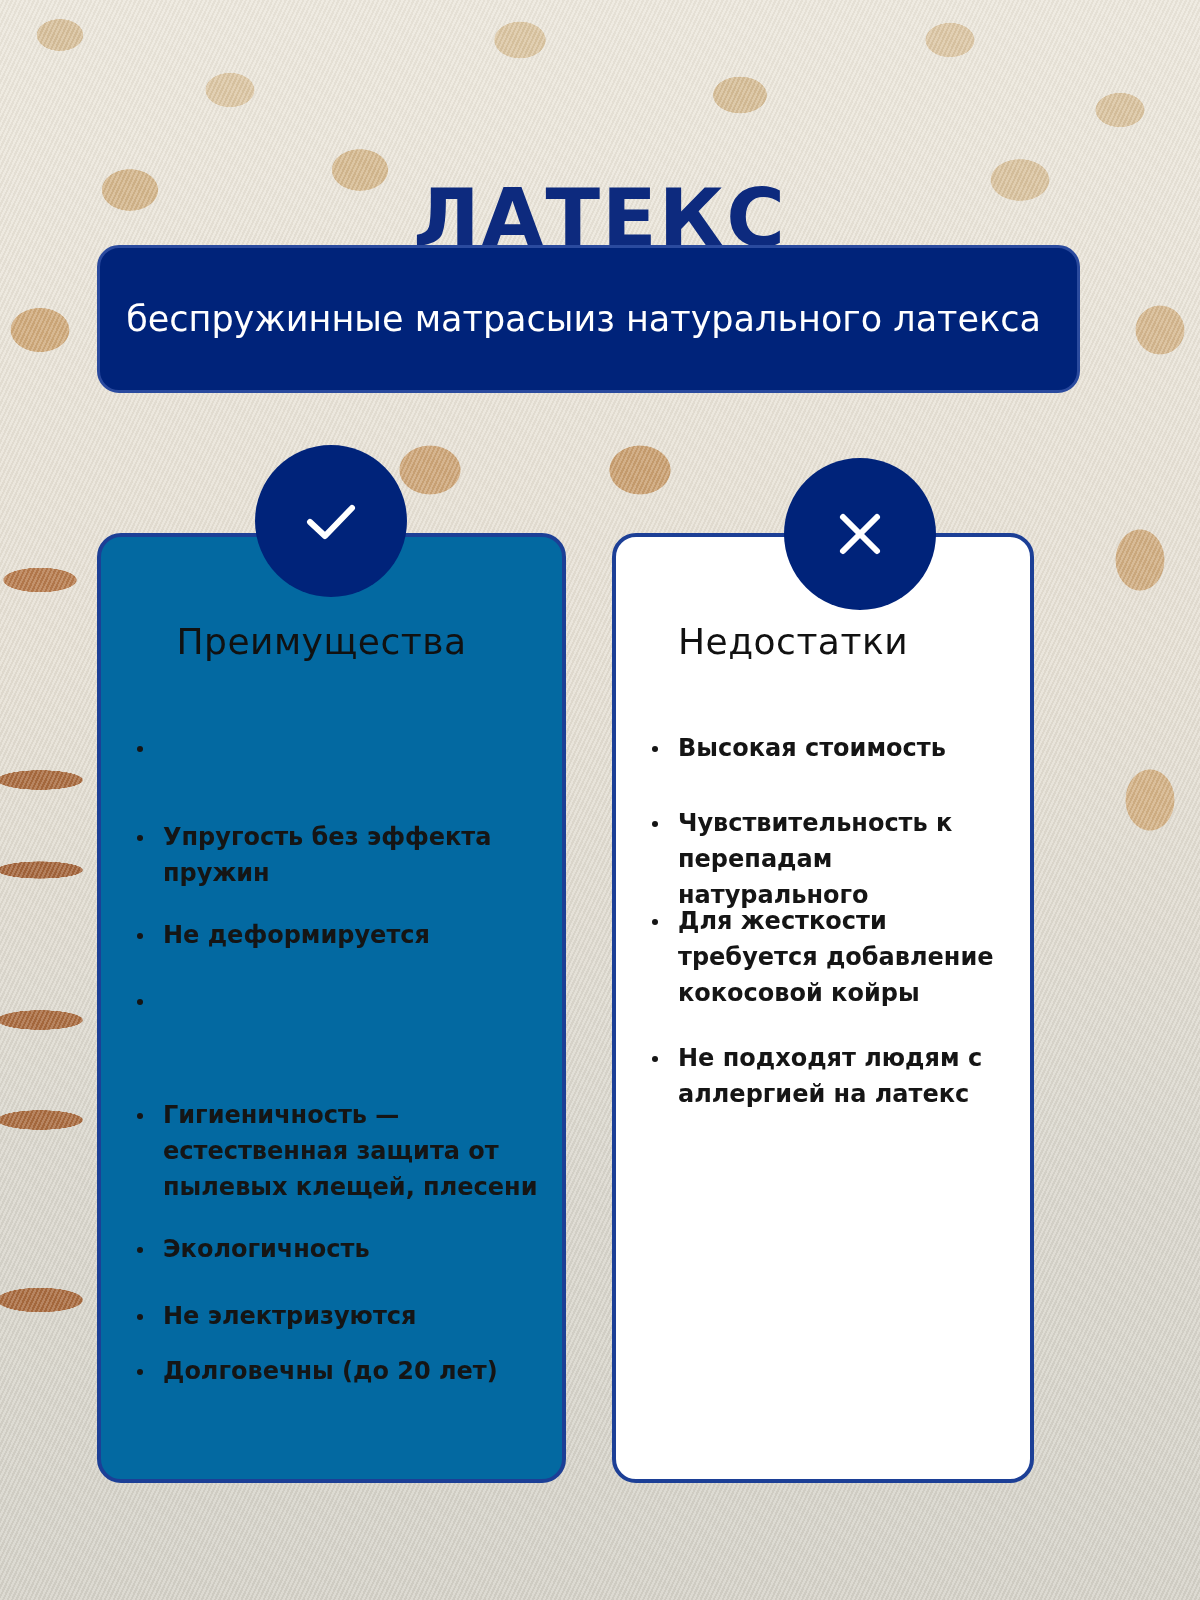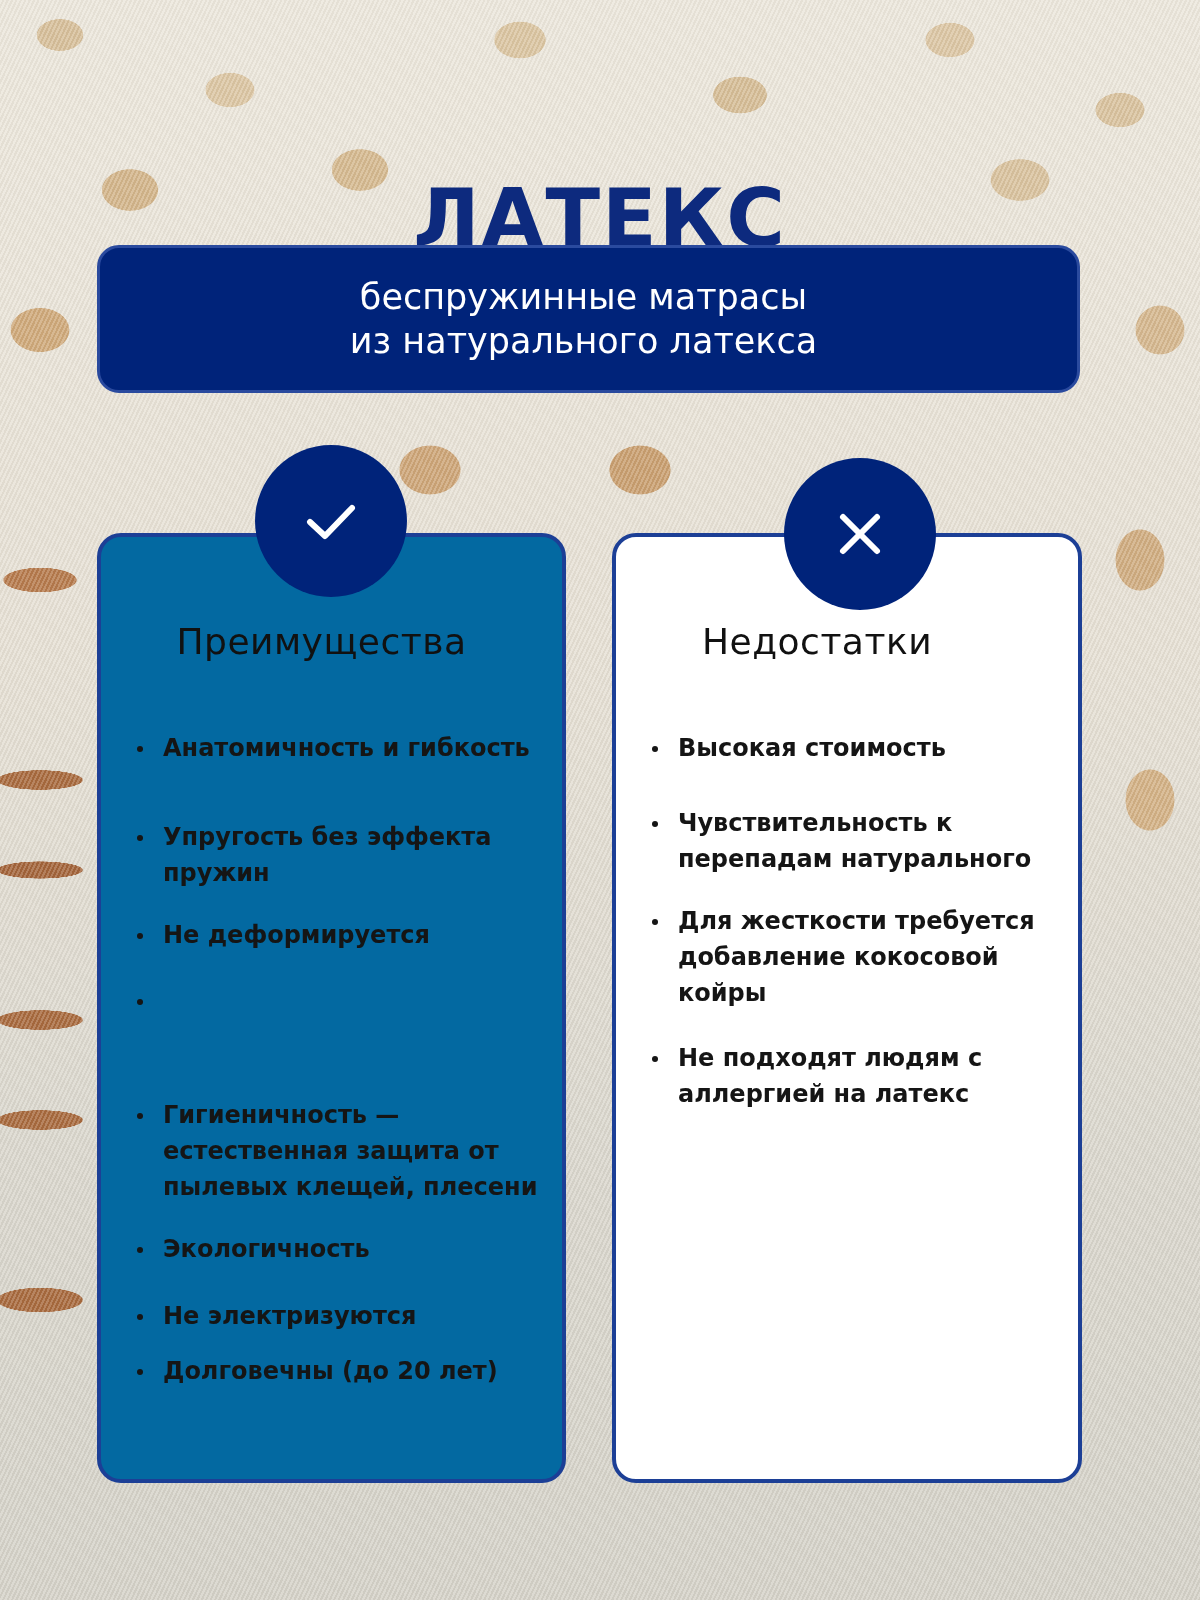--- a/index.html
+++ b/index.html
@@ -44,36 +44,36 @@
     font-weight: bold;
     font-size: 80px;
     letter-spacing: 2px;
     line-height: 90px;
     margin-top: 42px;
   }
   .banner {
     position: absolute; left: 97px; top: 245px; width: 983px; height: 148px;
     border-radius: 22px;
     border: 3px solid #2a4a9e;
-    display: flex; flex-direction: column; align-items: center; justify-content: center;
+    display: flex; flex-direction: row; align-items: center; justify-content: center;
     color: #ffffff;
     font-family: "DejaVu Sans", sans-serif;
     font-size: 35px;
     line-height: 44px;
     text-align: center;
     padding-right: 10px;
   }
   .card {
     position: absolute; top: 533px; height: 950px;
     background: #ffffff;
     border: 4px solid #1c3f96;
     border-radius: 24px;
   }
   .card.left { left: 97px; width: 469px; }
-  .card.right { left: 612px; width: 470px; }
+  .card.right { left: 612px; width: 422px; }
   .badge {
     position: absolute; width: 152px; height: 152px; border-radius: 50%;
     display: flex; align-items: center; justify-content: center;
   }
   .badge.check { left: 255px; top: 445px; }
   .badge.cross { left: 784px; top: 458px; }
   .card-heading {
     position: absolute; top: 84px; left: 0; width: 100%;
     text-align: center;
     font-family: "DejaVu Sans", sans-serif;
@@ -109,21 +109,21 @@
 <h1 class="title" style="color: rgb(13, 42, 126);">ЛАТЕКС</h1>
 
 <div class="banner" style="background: rgb(0, 35, 122);">
   <span>беспружинные матрасы</span>
   <span>из натурального латекса</span>
 </div>
 
 <div class="card left" style="border-color: rgb(28, 63, 150); background: #0369a1;">
   <div class="card-heading">Преимущества</div>
   <ul class="list" id="pros-list">
-      <li style="top: 193px;"><span class="dot"></span><span>Анатомичность и гибкость</span></li>
+      <li style="top: 193px;"><span class="dot"></span></li>
       <li style="top: 282px;"><span class="dot"></span><span>Упругость без эффекта пружин</span></li>
       <li style="top: 380px;"><span class="dot"></span><span>Не деформируется</span></li>
       <li style="top: 446px;"><span class="dot"></span></li>
       <li style="top: 560px;"><span class="dot"></span><span>Гигиеничность — естественная защита от пылевых клещей, плесени</span></li>
       <li style="top: 694px;"><span class="dot"></span><span>Экологичность</span></li>
       <li style="top: 761px;"><span class="dot"></span><span>Не электризуются</span></li>
       <li style="top: 816px;"><span class="dot"></span><span>Долговечны (до 20 лет)</span></li>
     </ul>
 </div>
 

